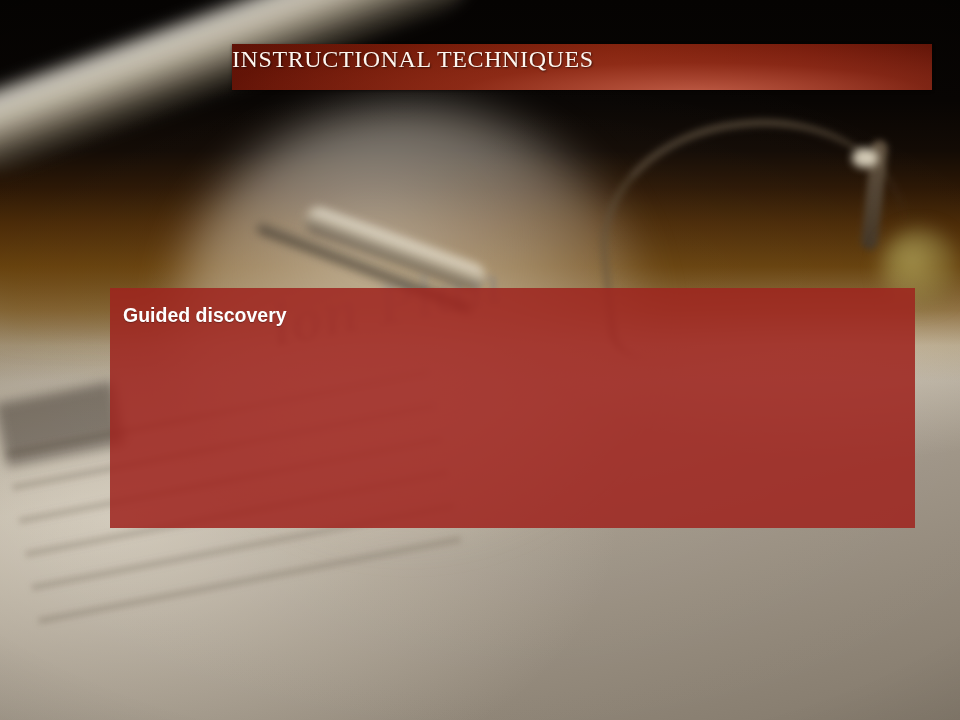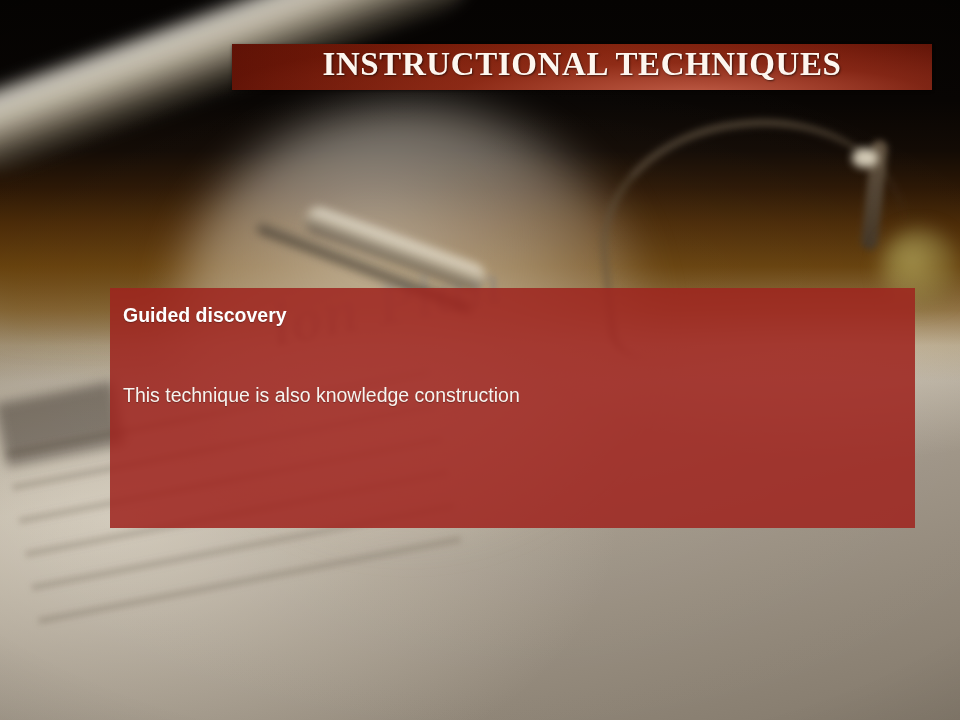--- a/index.html
+++ b/index.html
@@ -228,24 +228,24 @@
         rgba(158,54,34,0.55) 26%,
         rgba(120,28,12,0.15) 52%,
         rgba(106,20,8,0.0) 72%),
       linear-gradient(90deg,
         #5e1206 0%, #741a07 28%, #7d1f09 55%, #6d1607 82%, #5a1105 100%);
     box-shadow: 0 1px 3px rgba(0,0,0,0.45);
   }
   .title-text {
     position: absolute;
     left: 0; right: 0; top: 2px;
-    text-align: center;
+    text-align: left;
     font-family: "Liberation Serif", serif;
-    font-size: 33px;
-    font-weight: 700;
+    font-size: 24px;
+    font-weight: 400;
     letter-spacing: 0.6px;
     color: #fdf6ef;
     text-shadow: 1px 1px 2px rgba(0,0,0,0.55);
     white-space: nowrap;
   }
 
   
   .content-box {
     position: absolute;
     left: 110px; top: 288px;
@@ -296,17 +296,16 @@
 
   <div class="title-banner">
     <div class="title-text">INSTRUCTIONAL TECHNIQUES</div>
   </div>
 
   <div class="content-box">
     <div class="content-inner">
       <div class="c-heading">Guided discovery</div>
       <div class="c-gap"></div>
       <div class="c-gap"></div>
-      <div class="c-para">This technique is also knowledge construction</div>
     </div>
   </div>
 
 </div>
 
 </body></html>

